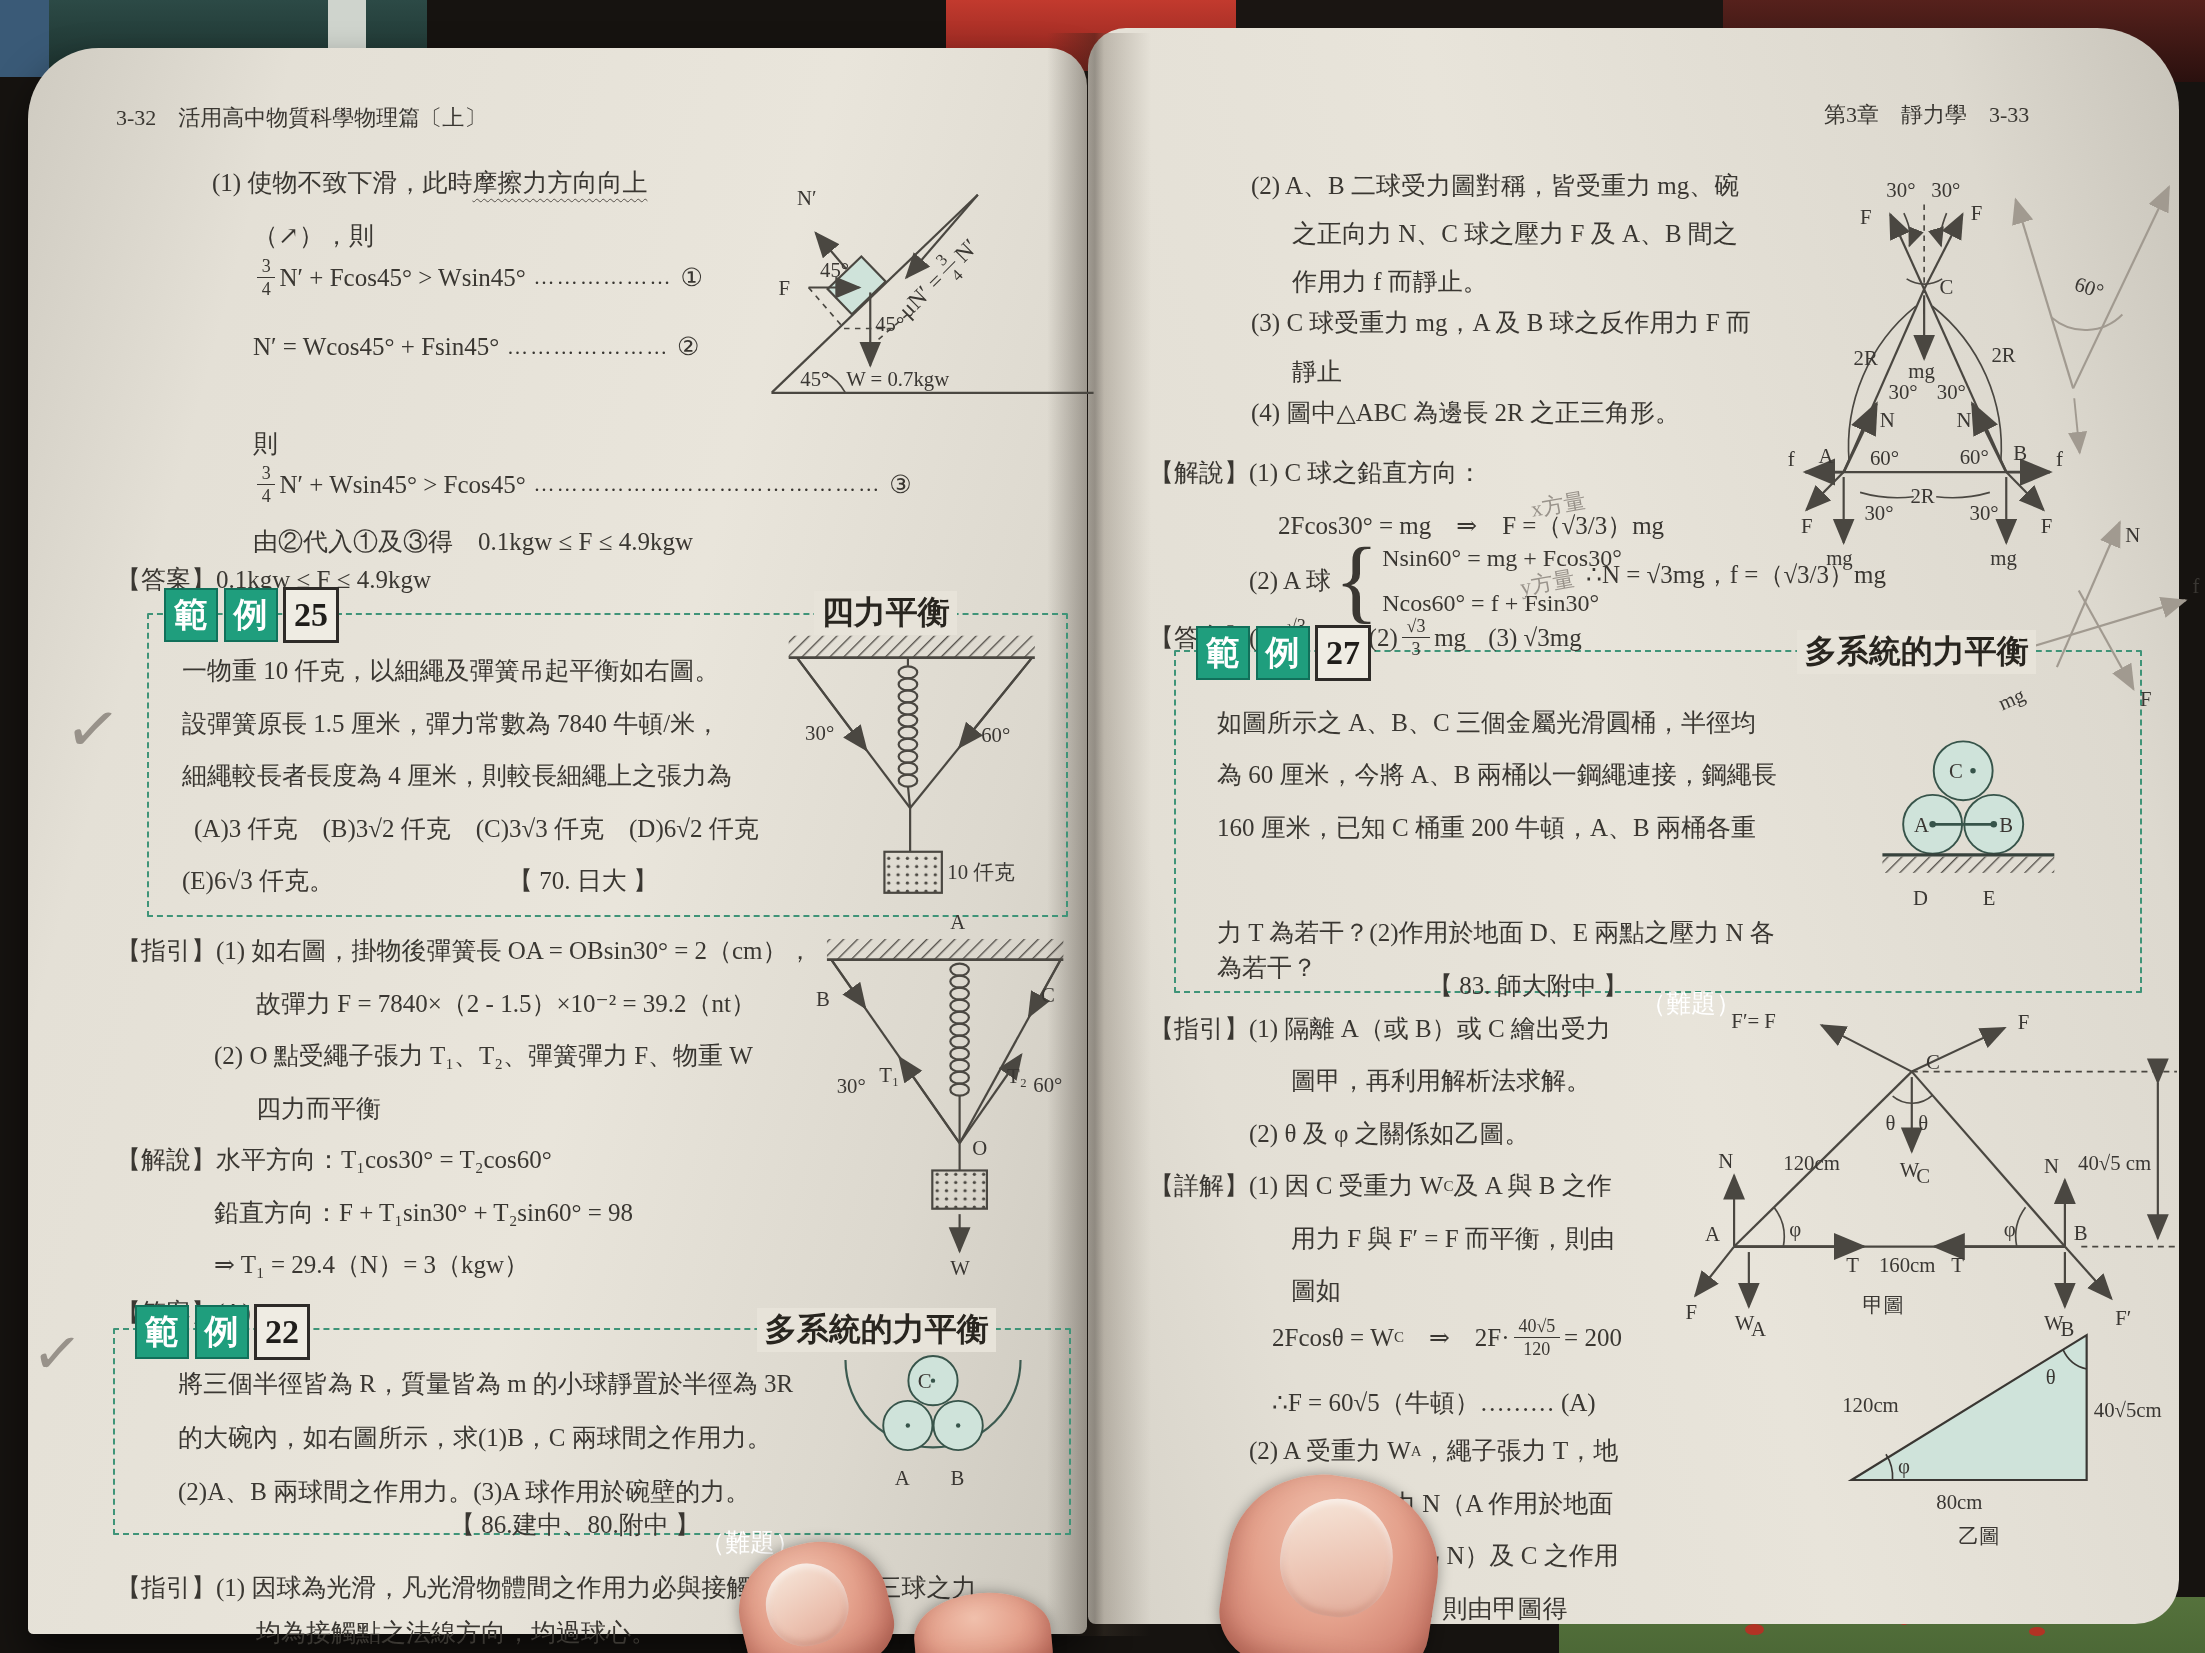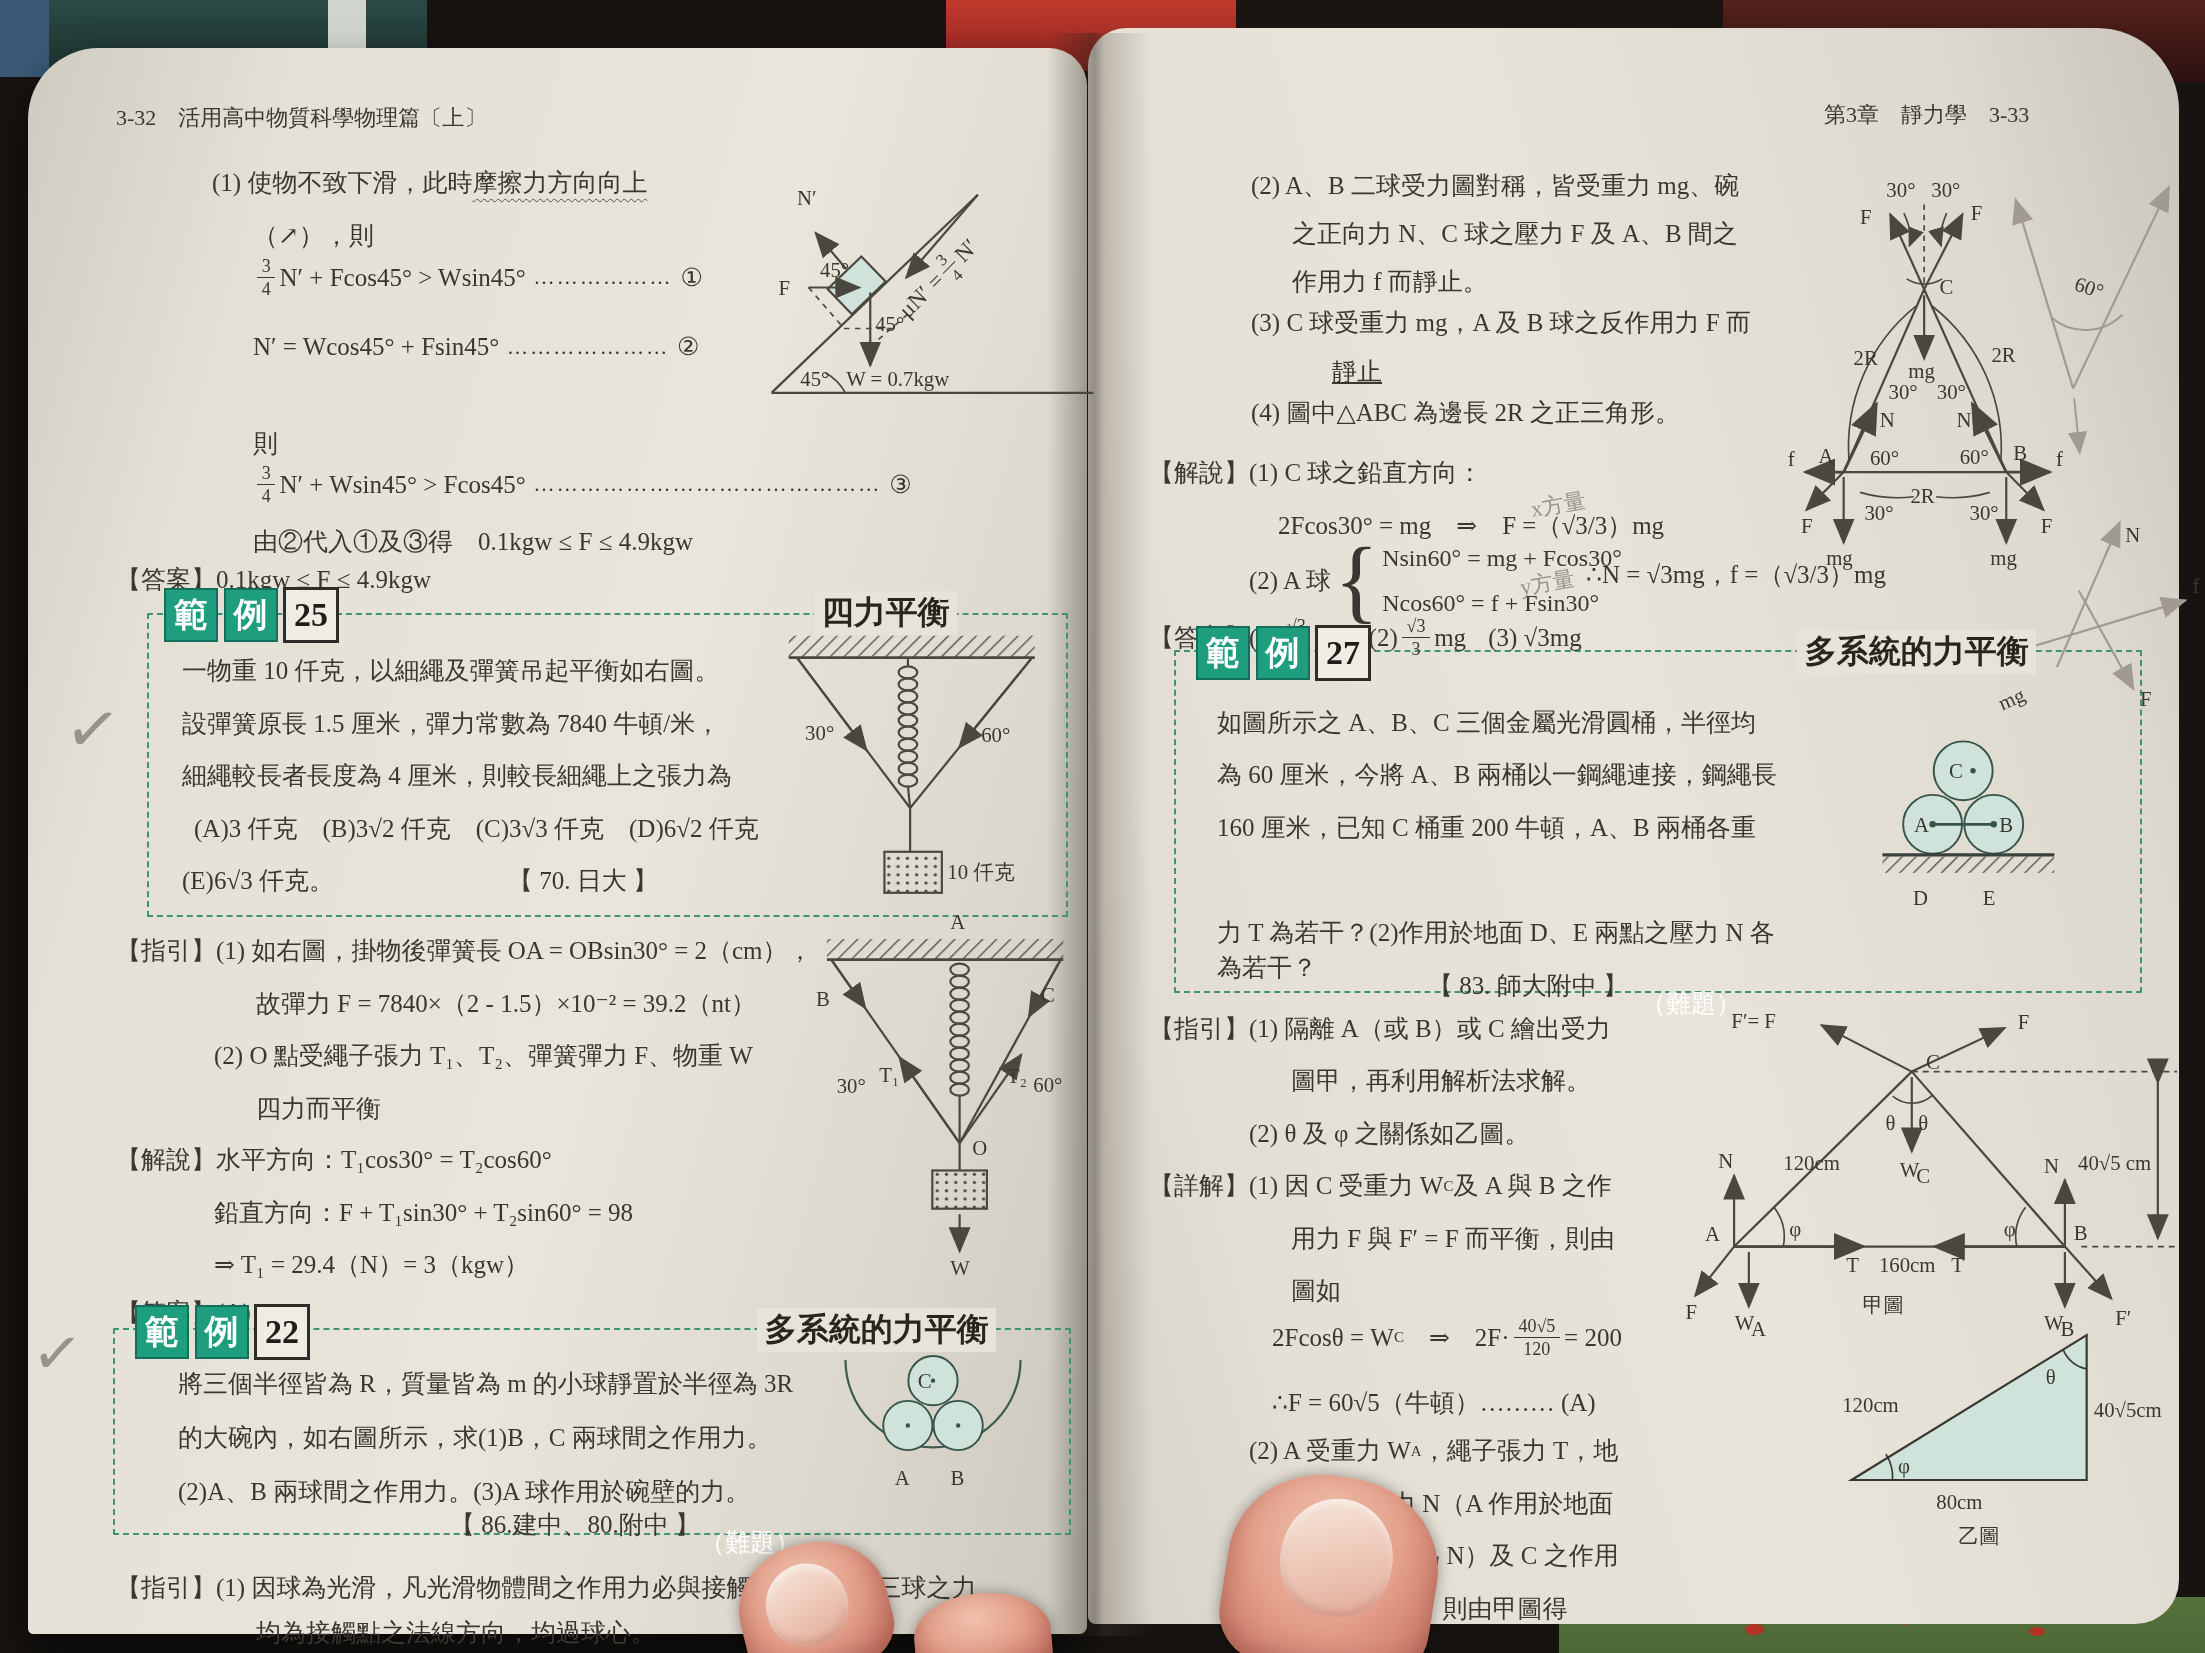--- a/index.html
+++ b/index.html
@@ -279,21 +279,21 @@
 
   <div class="t pencil" style="left:65px;top:687px;font-size:66px;transform:rotate(8deg);">✓</div>
   <div class="t pencil" style="left:32px;top:1315px;font-size:60px;transform:rotate(6deg);">✓</div>
 
   <div class="t" style="left:1824px;top:101px;font-size:22px;">第3章　靜力學　3-33</div>
 
   <div class="t" style="left:1251px;top:170px;">(2) A、B 二球受力圖對稱，皆受重力 mg、碗</div>
   <div class="t" style="left:1292px;top:218px;">之正向力 N、C 球之壓力 F 及 A、B 間之</div>
   <div class="t" style="left:1292px;top:266px;">作用力 f 而靜止。</div>
   <div class="t" style="left:1251px;top:307px;">(3) C 球受重力 mg，A 及 B 球之反作用力 F 而</div>
-  <div class="t" style="left:1332px;top:356px;text-decoration:underline;">靜止</div>
+  <div class="t" style="left:1292px;top:356px;">靜止</div>
   <div class="t" style="left:1251px;top:397px;">(4) 圖中△ABC 為邊長 2R 之正三角形。</div>
 
   <div class="t row" style="left:1149px;top:457px;">
     <span>【解說】</span>
       <span>(1) C 球之鉛直方向：</span>
   </div>
   <div class="t" style="left:1278px;top:510px;">2Fcos30° = mg　⇒　F =（√3/3）mg</div>
   <div class="t row" style="left:1249px;top:539px;">
     <span>(2) A 球</span>
     <span style="font-size:93px;font-weight:200;line-height:.9;margin:0 3.3px;">{</span>

